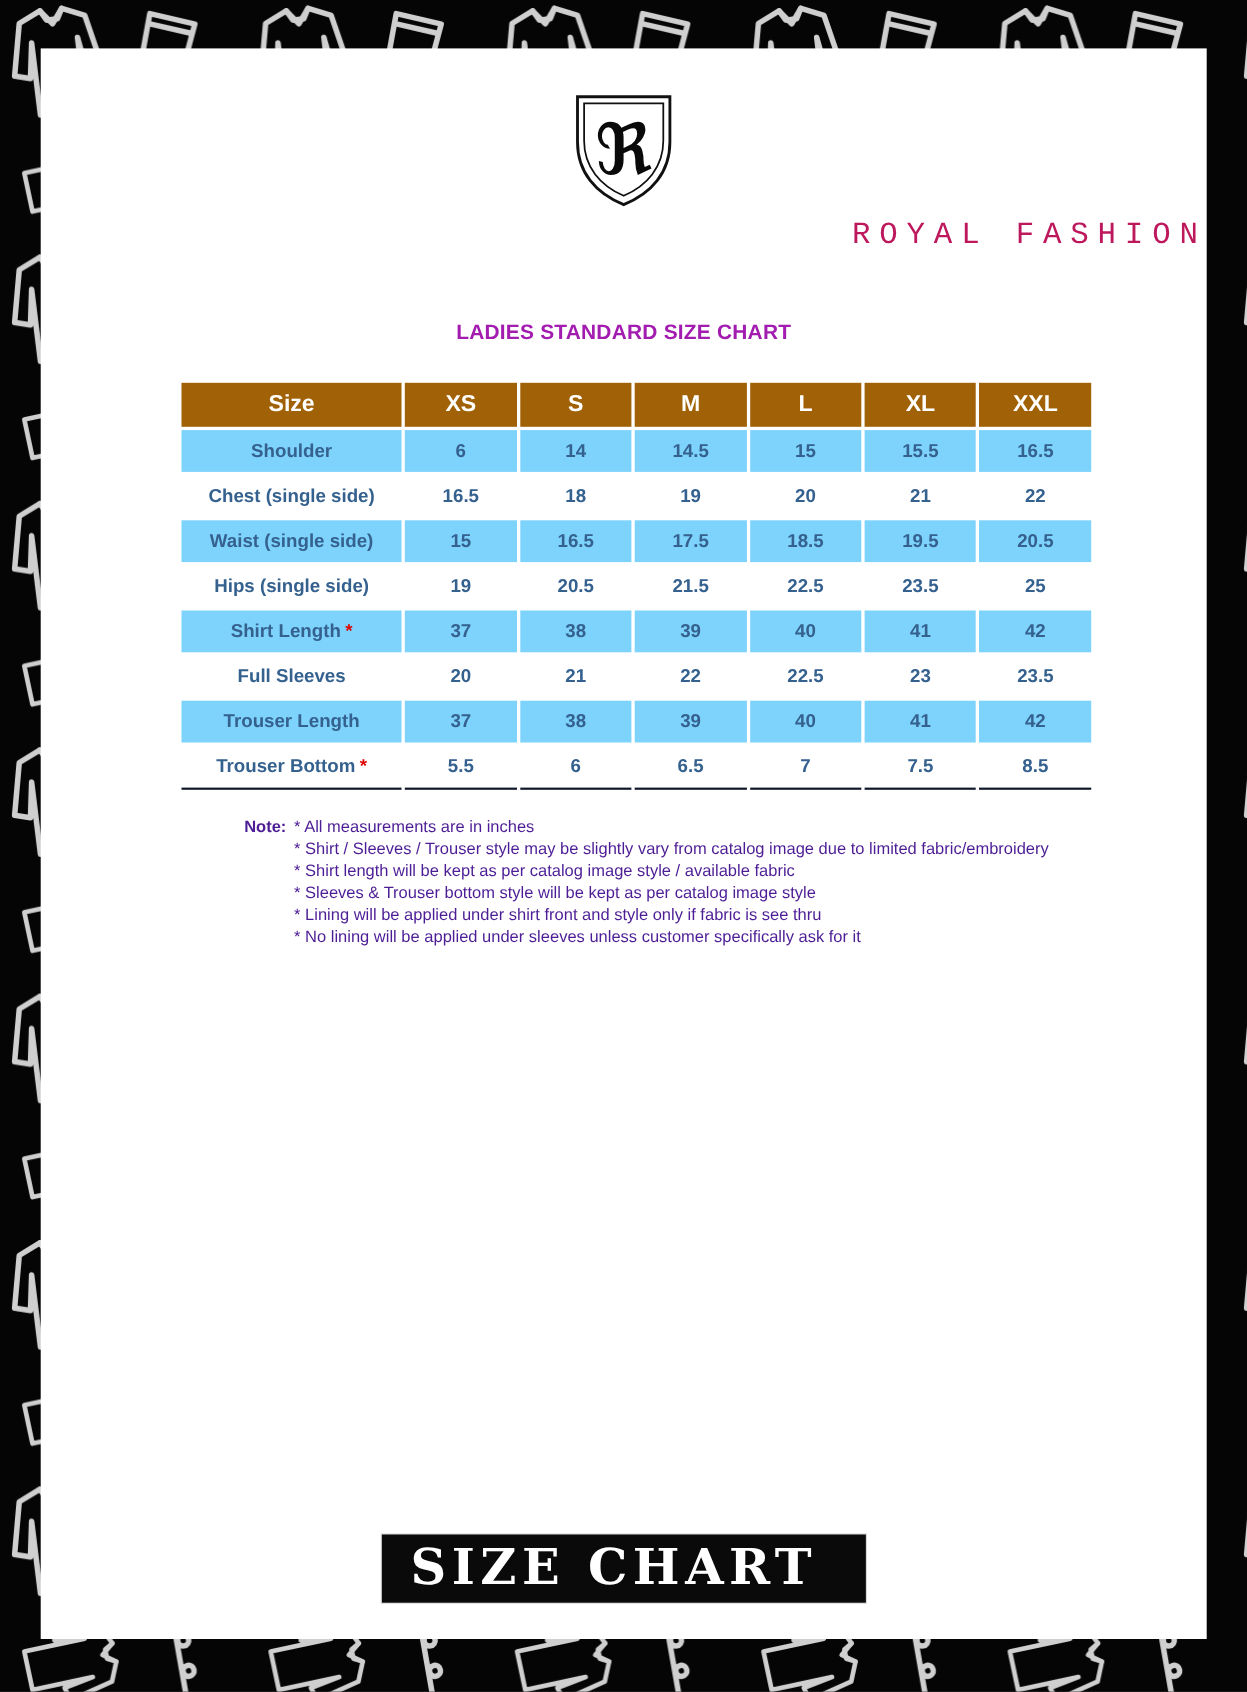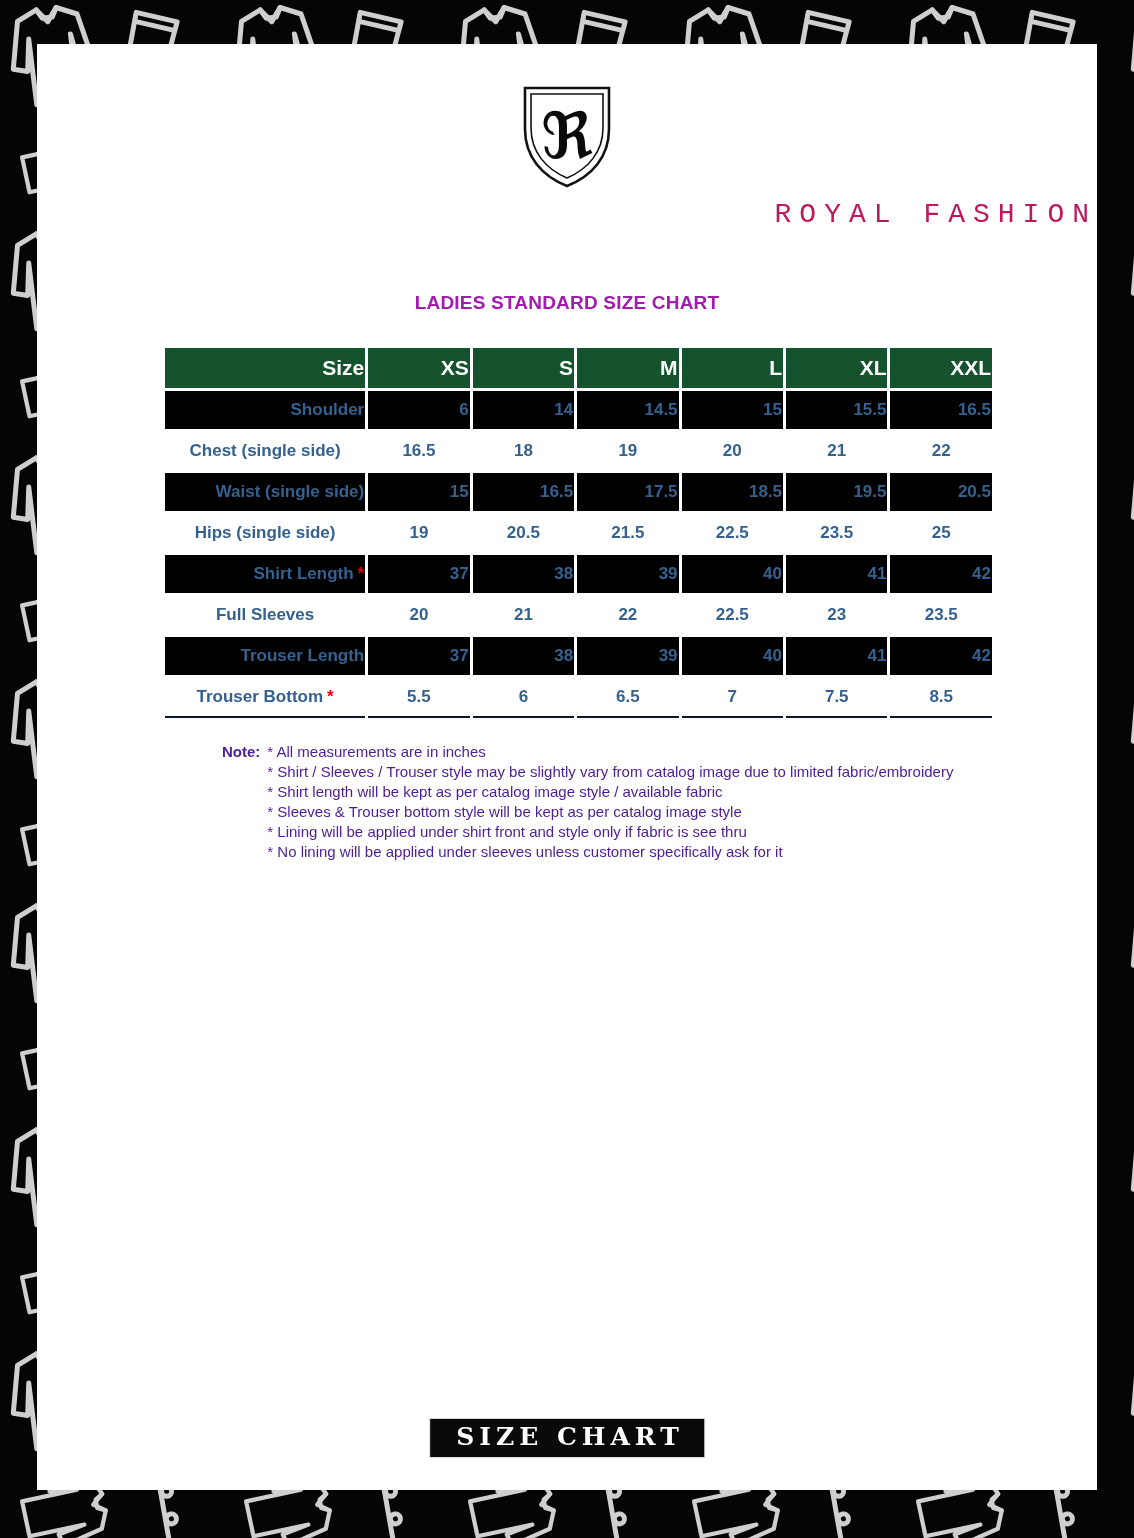--- a/index.html
+++ b/index.html
@@ -49,38 +49,38 @@
   }
   
   .size-table {
     margin: 31px 0 0 125px;
     width: 833px;
     border-collapse: separate;
     border-spacing: 3px 3px;
     table-layout: fixed;
   }
   .size-table th {
-    background: #14532d;
+    background: #a16207;
     color: #ffffff;
     font-size: 21px;
     font-weight: bold;
     height: 38px;
-    text-align: right;
+    text-align: center;
     vertical-align: middle;
   }
   .size-table th.col-size { width: 24.5%; }
   .size-table td {
     height: 36px;
     text-align: center;
     vertical-align: middle;
     font-size: 17px;
     font-weight: bold;
     color: #35618F;
   }
-  .size-table tr.alt td { background: #000000; text-align: right; }
+  .size-table tr.alt td { background: #7dd3fc; }
   .size-table tr:last-child td { border-bottom: 2px solid #0f172a; }
   .size-table .ast { color: #E00000; margin-left: 4px; }
   
   .notes {
     display: flex;
     margin: 21px 0 0 185px;
     font-size: 15px;
     color: #4c1d95;
     line-height: 20px;
   }
@@ -88,23 +88,23 @@
   .note-items .note-line { white-space: nowrap; }
   
   .banner {
     position: absolute;
     left: 50%; bottom: 33px;
     transform: translateX(-50%);
     background: #0a0a0a;
     color: #ffffff;
     font-family: "DejaVu Serif", "Liberation Serif", serif;
     font-weight: 600;
-    font-size: 25px;
+    font-size: 45px;
     letter-spacing: 5px;
-    padding: 3px 20px 6px 26px;
+    padding: 3px 44px 6px 26px;
     white-space: nowrap;
     box-shadow: 0 0 0 1px #d8d8d8;
   }
 </style>
 </head>
 <body>
 
 <svg class="bg-pattern" width="1134" height="1538" aria-hidden="true">
   <defs>
     <pattern id="garments" width="224" height="224" patternUnits="userSpaceOnUse">

